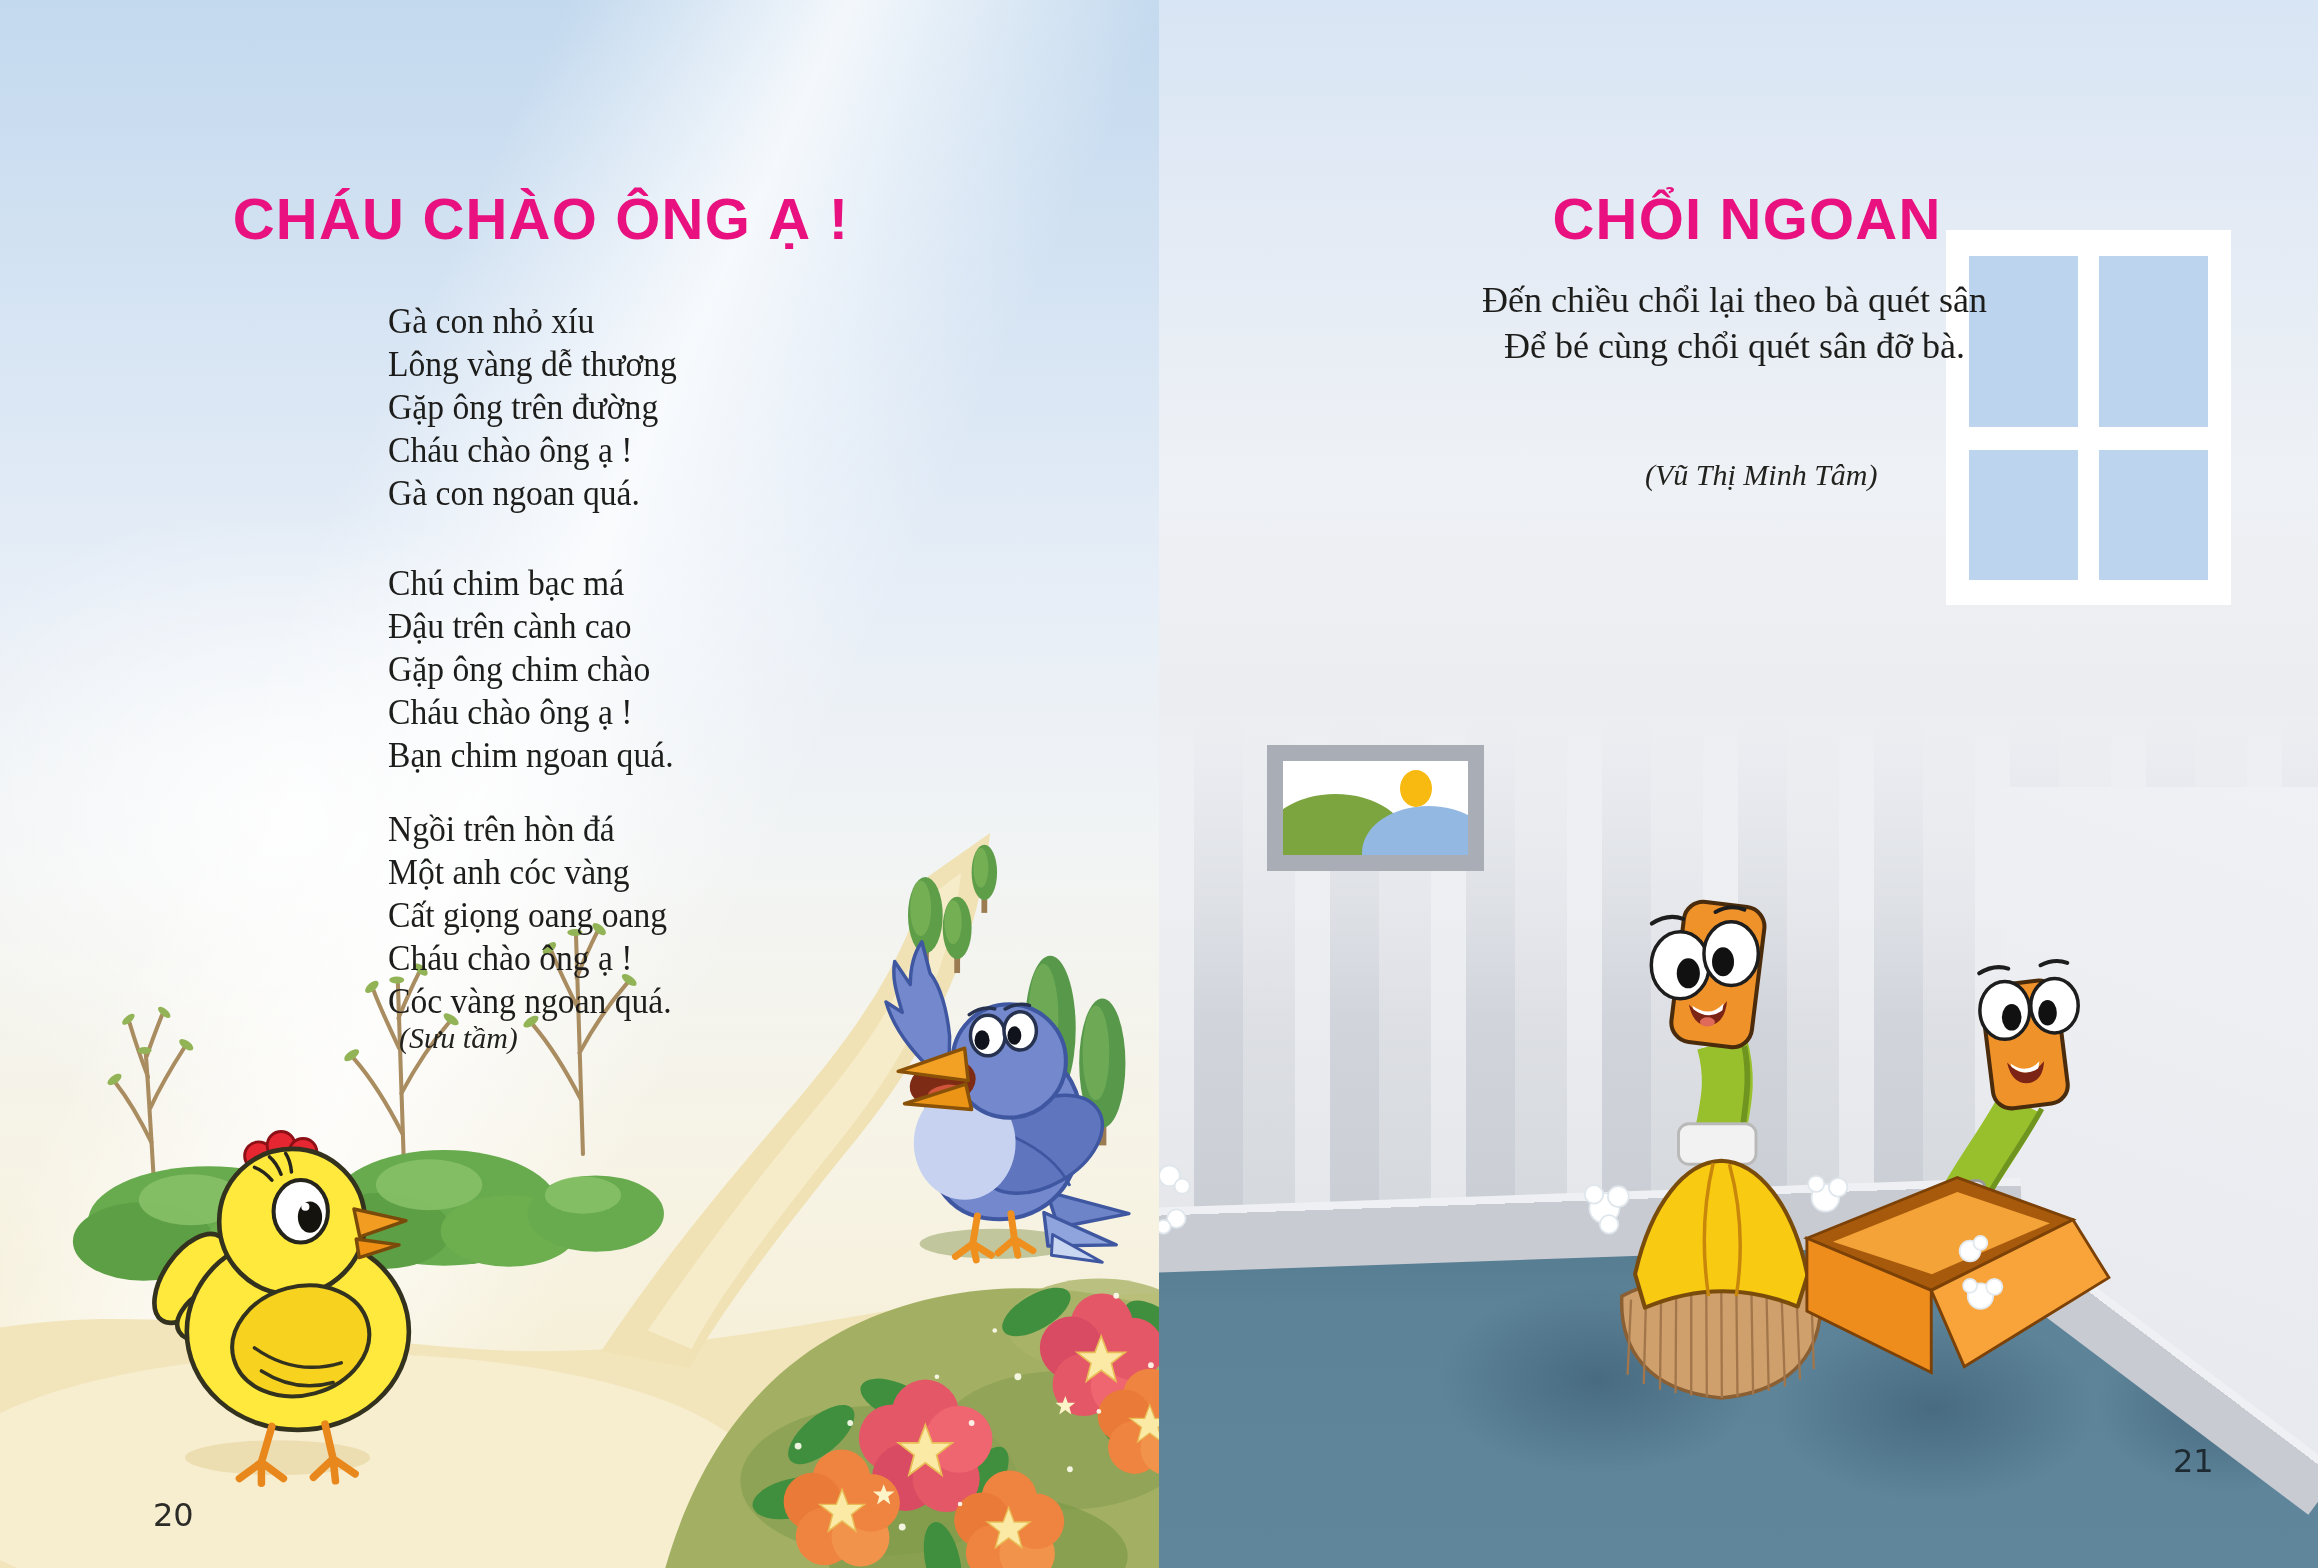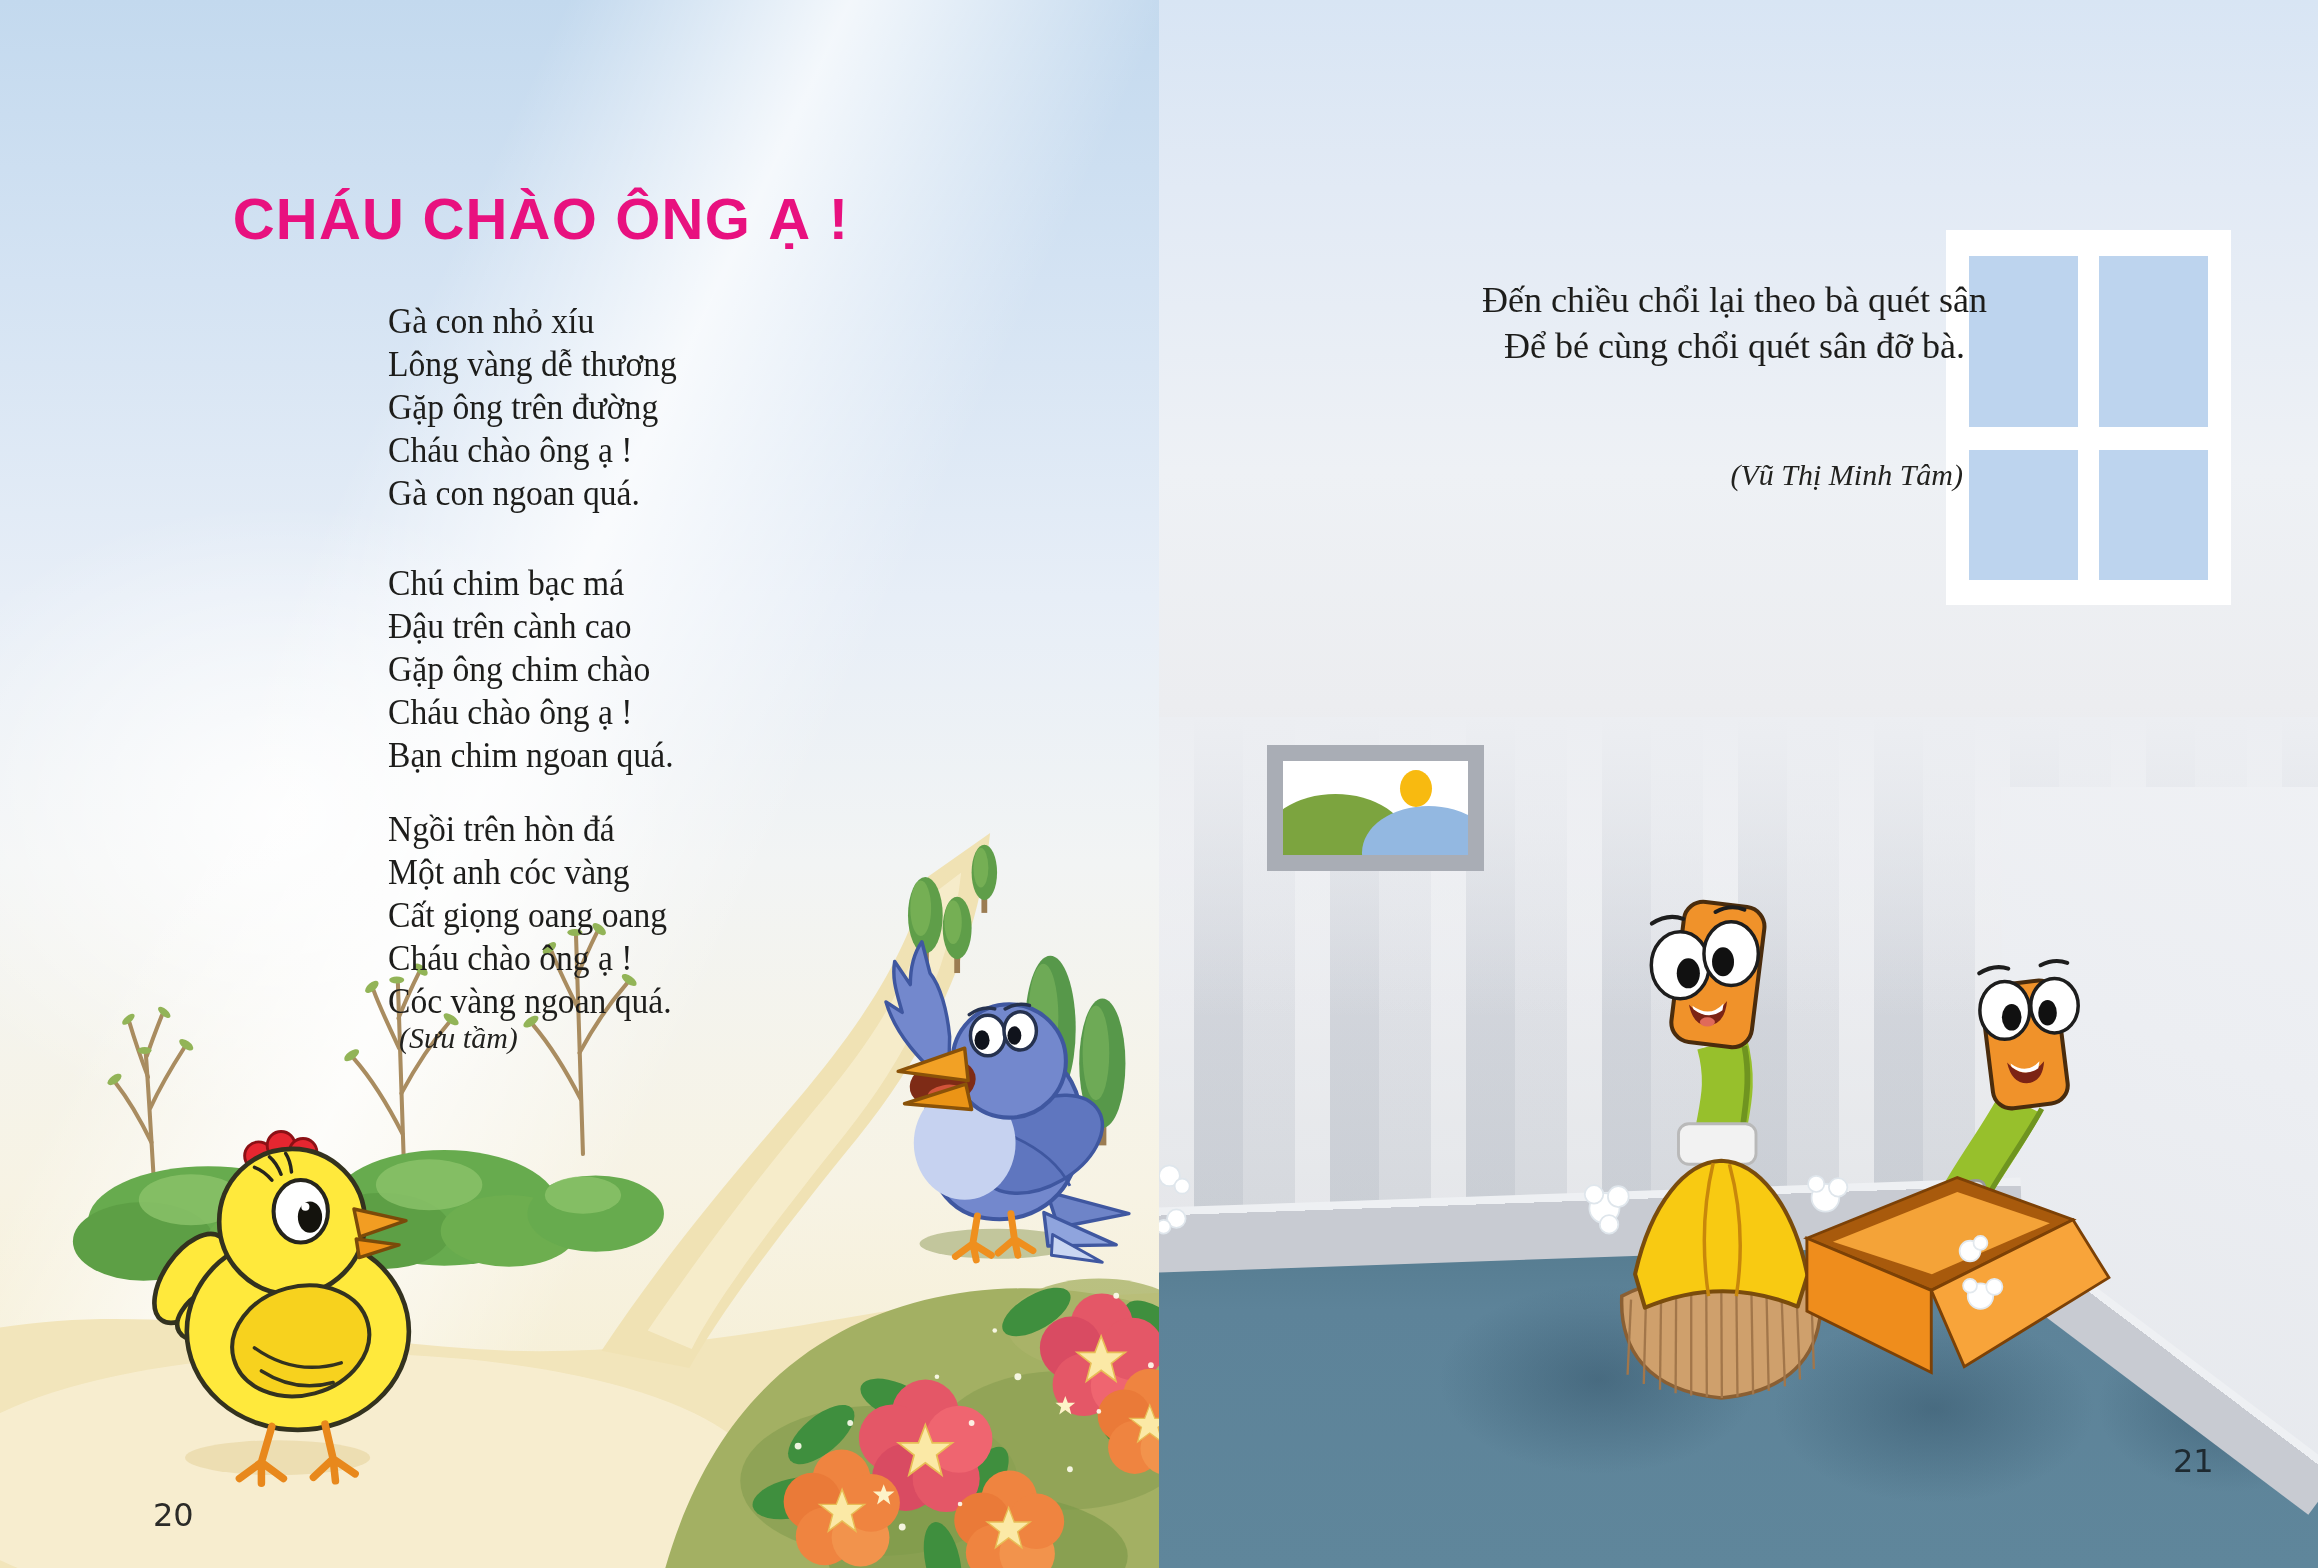--- a/index.html
+++ b/index.html
@@ -78,21 +78,21 @@
   .baseboard-back { left:-11.6px; top:1208px; width:874px; height:65px;
       transform:rotate(-2deg); transform-origin:left top; }
   .baseboard-side { left:840px; top:1214px; width:428px; height:54px;
       transform:rotate(37deg); transform-origin:0 0; }
 
   .cleaning-svg { position:absolute; left:0; top:891px; width:995px; height:521px; z-index:5; }
 
   .poem-right { position:absolute; left:162px; top:277px; width:827px; text-align:center;
                 color:#1d1d1b; z-index:6; }
   .poem-right .poem-line { font-size:36px; line-height:46px; white-space:nowrap; }
-  .attribution-right { left:474px; top:458px; width:330px; text-align:right; z-index:6; }
+  .attribution-right { left:486px; top:458px; width:330px; text-align:left; z-index:6; }
 
   .z-text { z-index:10; }
 </style>
 </head>
 <body>
 
 <div class="spread">
 
   <div class="page-left">
 
@@ -424,20 +424,21 @@
         <g fill="#ffffff" stroke="#e3e9ee" stroke-width="3">
           <circle cx="1402" cy="622" r="18"></circle>
             <circle cx="1420" cy="608" r="12"></circle>
           <circle cx="1420" cy="700" r="22"></circle>
             <circle cx="1444" cy="684" r="14"></circle>
             <circle cx="1402" cy="682" r="12"></circle>
         </g>
       </g>
     </svg>
 
+    <div class="title title-right z-text">CHỔI NGOAN</div>
 
     <div class="poem-right z-text">
       <div class="poem-line">Đến chiều chổi lại theo bà quét sân</div>
       <div class="poem-line">Để bé cùng chổi quét sân đỡ bà.</div>
     </div>
 
     <div class="attribution attribution-right z-text" style="position:absolute;">(Vũ Thị Minh Tâm)</div>
     <div class="page-number page-number-right z-text">21</div>
   </div>
 

